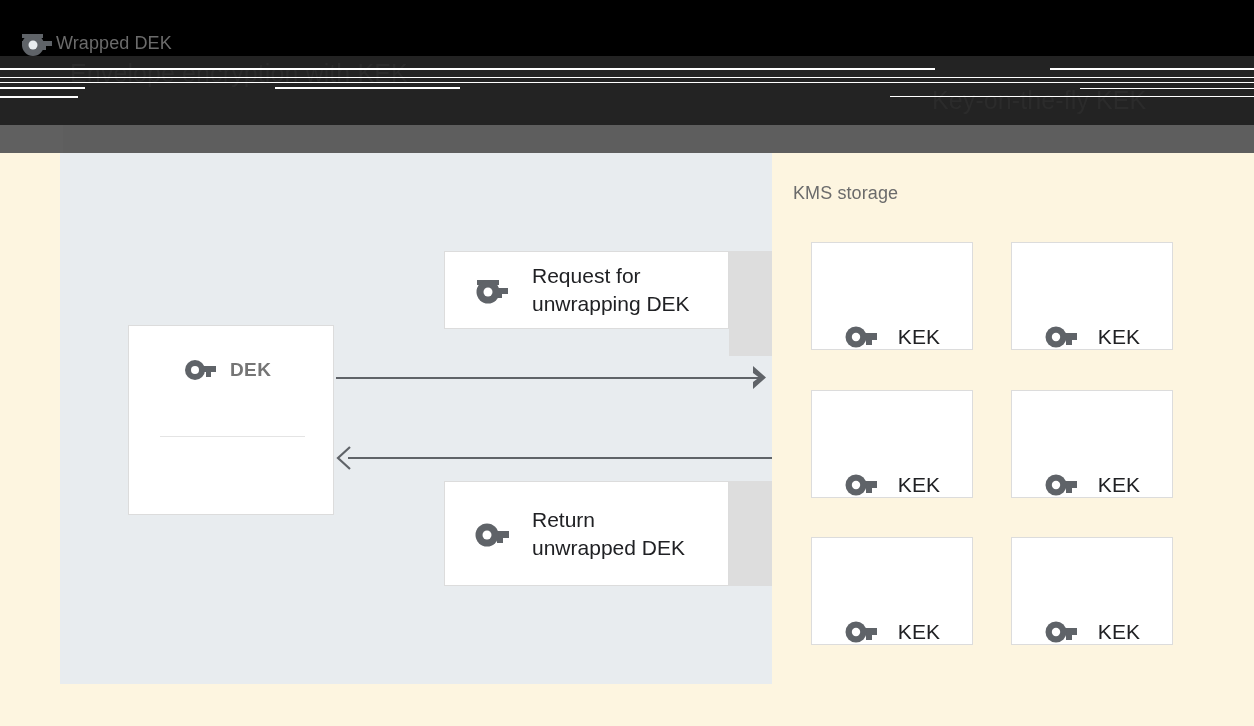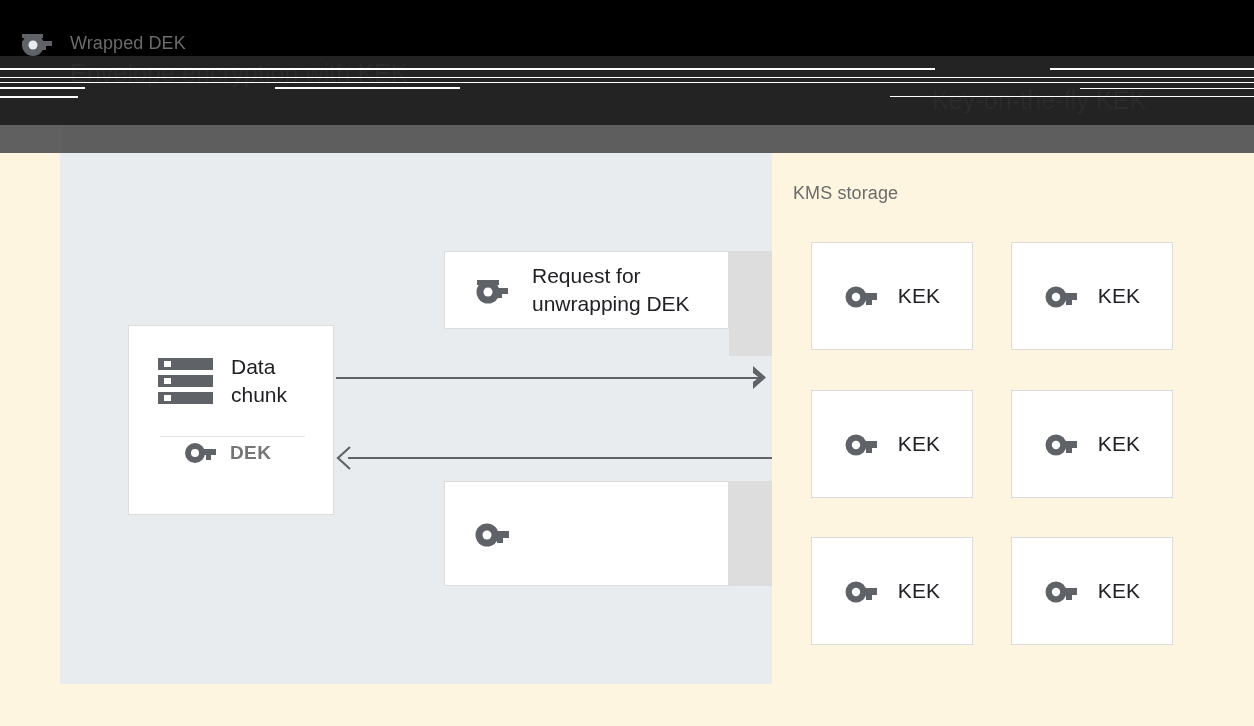--- a/index.html
+++ b/index.html
@@ -82,21 +82,20 @@
   .left-panel {
     position: absolute;
     left: 60px; top: 153px;
     width: 712px; height: 531px;
     background: #e8ecef;
   }
   .panel-header {
     position: absolute;
     display: flex;
     align-items: center;
-    gap: 14px;
   }
   .panel-header .ptitle {
     font-size: 18px;
     color: #6b6b6b;
     letter-spacing: 0.1px;
   }
   .lp-header { left: 20px; top: 30px; }
   .rp-header { left: 793px; top: 183px; }
   .rp-header .ptitle { color: #6b6b6b; }
 
@@ -175,21 +174,21 @@
   #arrow-right-head { left: 752px; top: 366px; }
   #arrow-left-head  { left: 336px; top: 446px; }
 
   
   .kek-card {
     position: absolute;
     background: #ffffff;
     border: 1px solid #dcdcdc;
     box-sizing: border-box;
     display: flex;
-    align-items: center;
+    align-items: flex-end;
     justify-content: center;
     gap: 18px;
     width: 162px;
     height: 108px;
   }
   .kek-label {
     font-size: 21px;
     color: #202124;
     letter-spacing: 0.2px;
   }
@@ -226,34 +225,20 @@
     <svg width="36" height="26" viewBox="0 0 36 26">
       <path fill="#5f6368" d="M2 4 H23 V8 H2 Z M2 11 H32 V16 H26 V20 H20 V16 H2 Z"></path>
       <circle cx="13" cy="15" r="11" fill="#5f6368"></circle>
       <circle cx="13" cy="15" r="4.5" fill="#e8ecef"></circle>
     </svg>
   </span>
   <span class="ptitle">Wrapped DEK</span>
 </div>
 
 <div class="card" id="data-chunk-card">
-  <div class="row-top">
-    <span class="icon">
-      <svg width="55" height="48" viewBox="0 0 55 48">
-        <rect x="0" y="1" width="55" height="12" fill="#5f6368"></rect>
-        <rect x="0" y="18" width="55" height="12" fill="#5f6368"></rect>
-        <rect x="0" y="35" width="55" height="12" fill="#5f6368"></rect>
-        <rect x="6" y="4" width="7" height="6" fill="#ffffff"></rect>
-        <rect x="6" y="21" width="7" height="6" fill="#ffffff"></rect>
-        <rect x="6" y="38" width="7" height="6" fill="#ffffff"></rect>
-      </svg>
-    </span>
-    <span class="card-label">Data
-chunk</span>
-  </div>
   <div class="divider"></div>
   <div class="row-bot">
     <span class="icon">
       <svg width="34" height="24" viewBox="0 0 34 24">
         <path fill="#5f6368" d="M12 8 H32 V14 H27 V19 H22 V14 H12 Z"></path>
         <circle cx="11" cy="12" r="10" fill="#5f6368"></circle>
         <circle cx="11" cy="12" r="4" fill="#ffffff"></circle>
       </svg>
     </span>
     <span class="dek-label">DEK</span>
@@ -278,20 +263,22 @@
 <div class="card-ext" id="return-card-ext"></div>
 <div class="card" id="return-card">
   <div class="inner">
     <span class="icon">
       <svg width="38" height="28" viewBox="0 0 38 28">
         <path fill="#5f6368" d="M14 11 H35 V18 H29 V23 H23 V18 H14 Z"></path>
         <circle cx="13" cy="15" r="11.5" fill="#5f6368"></circle>
         <circle cx="13" cy="15" r="4.5" fill="#ffffff"></circle>
       </svg>
     </span>
+    <span class="card-label">Return
+unwrapped DEK</span>
   </div>
 </div>
 
 <div class="arrow-line" id="arrow-right-line"></div>
 <div class="arrowhead" id="arrow-right-head">
   <svg width="22" height="24" viewBox="0 0 22 24">
     <path fill="#5f6368" d="M1 0 L14 11.5 L1 23 L1 16 L7 11.5 L1 7 Z"></path>
   </svg>
 </div>
 <div class="arrow-line" id="arrow-left-line"></div>

